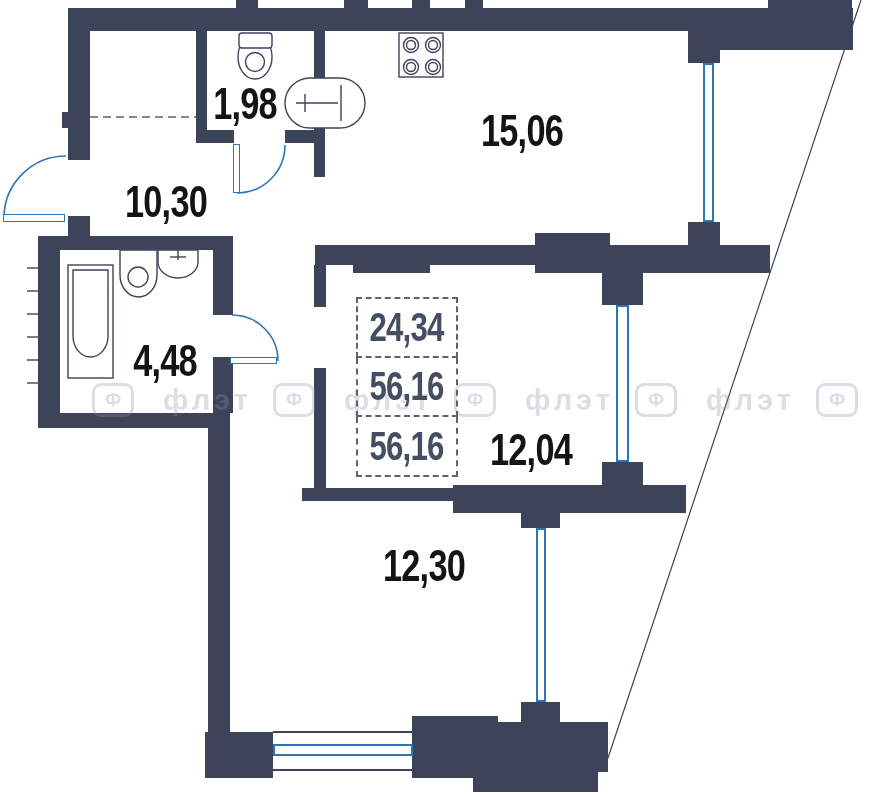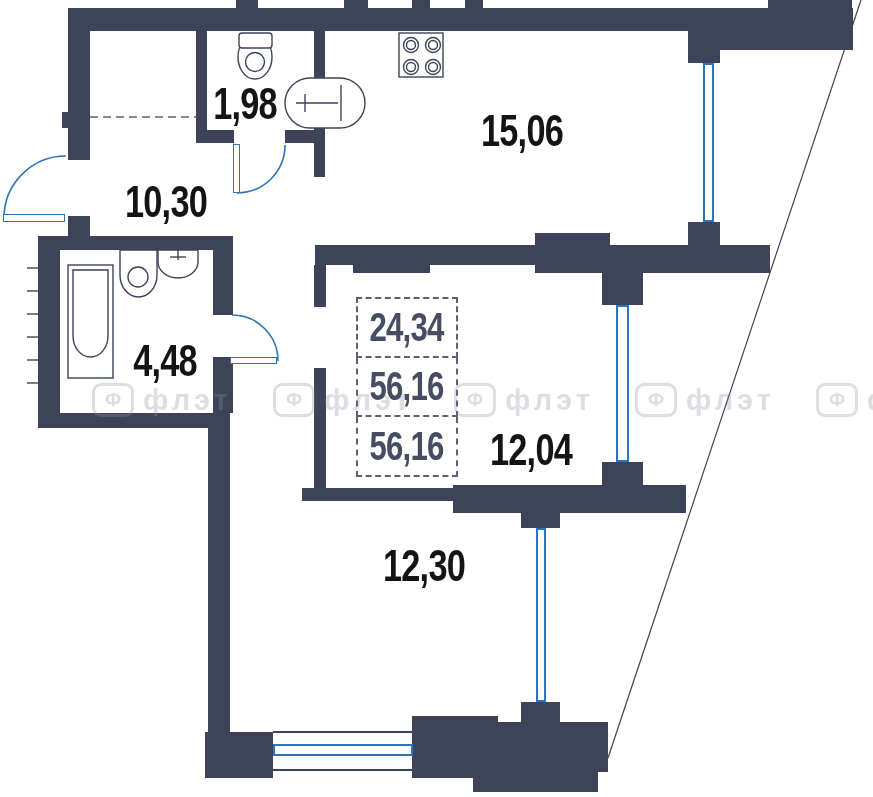--- a/index.html
+++ b/index.html
@@ -26,21 +26,21 @@
              transform:scaleX(0.78);white-space:nowrap;}
   .sb1{height:61px;justify-content:center;}
   .sb2{height:59px;border-top:none;}
   .sb3{height:60px;border-top:none;}
   #wmrow{position:absolute;left:0;top:383px;width:873px;height:34px;z-index:5;
          display:flex;overflow:hidden;color:rgba(141,146,166,0.30);}
   .wm{position:absolute;top:0;display:flex;align-items:center;gap:9px;}
   .wm .ic{width:36px;height:28px;border:3px solid currentColor;border-radius:9px;
           display:flex;align-items:center;justify-content:center;
           font-size:19px;font-weight:700;}
-  .wm .tx{font-size:29px;font-weight:700;letter-spacing:4px;}
+  .wm .tx{font-size:29px;font-weight:700;letter-spacing:4px;margin-left:20px;}
   .wall-z{z-index:1;}
   .ov{z-index:4;}
 </style>
 </head>
 <body>
 
 <div id="plan">
 
   <i class="w wall-z" style="left:68px;top:8px;width:785px;height:23px"></i>
   <i class="w wall-z" style="left:768px;top:0;width:84px;height:13px"></i>

